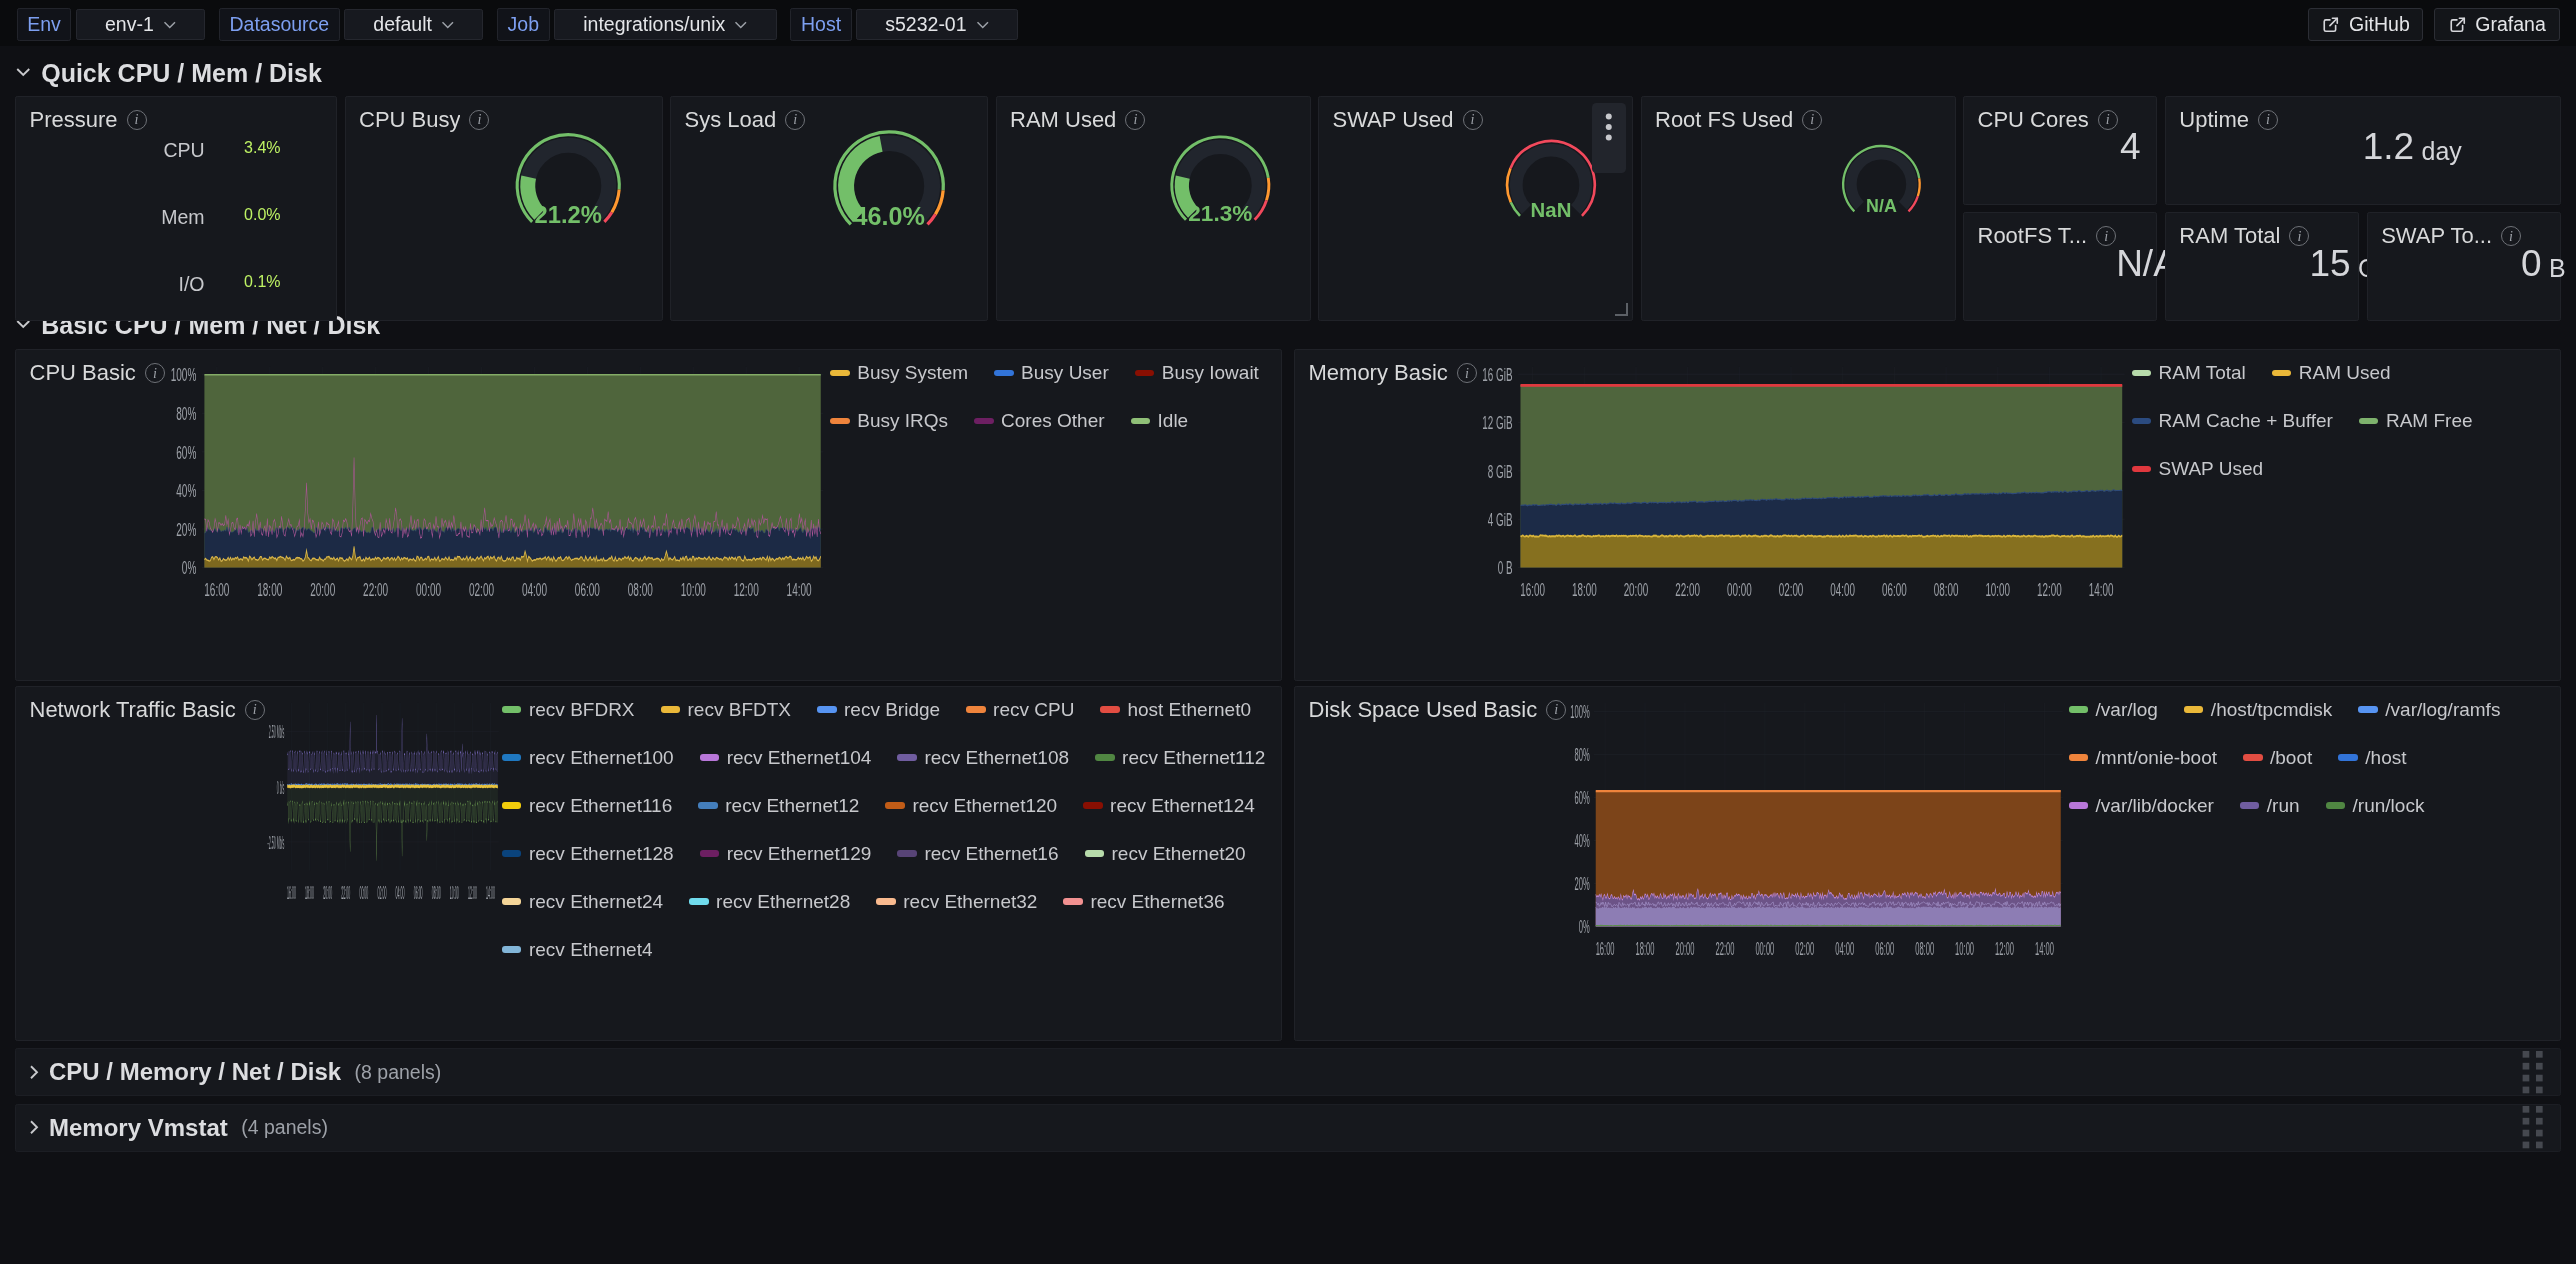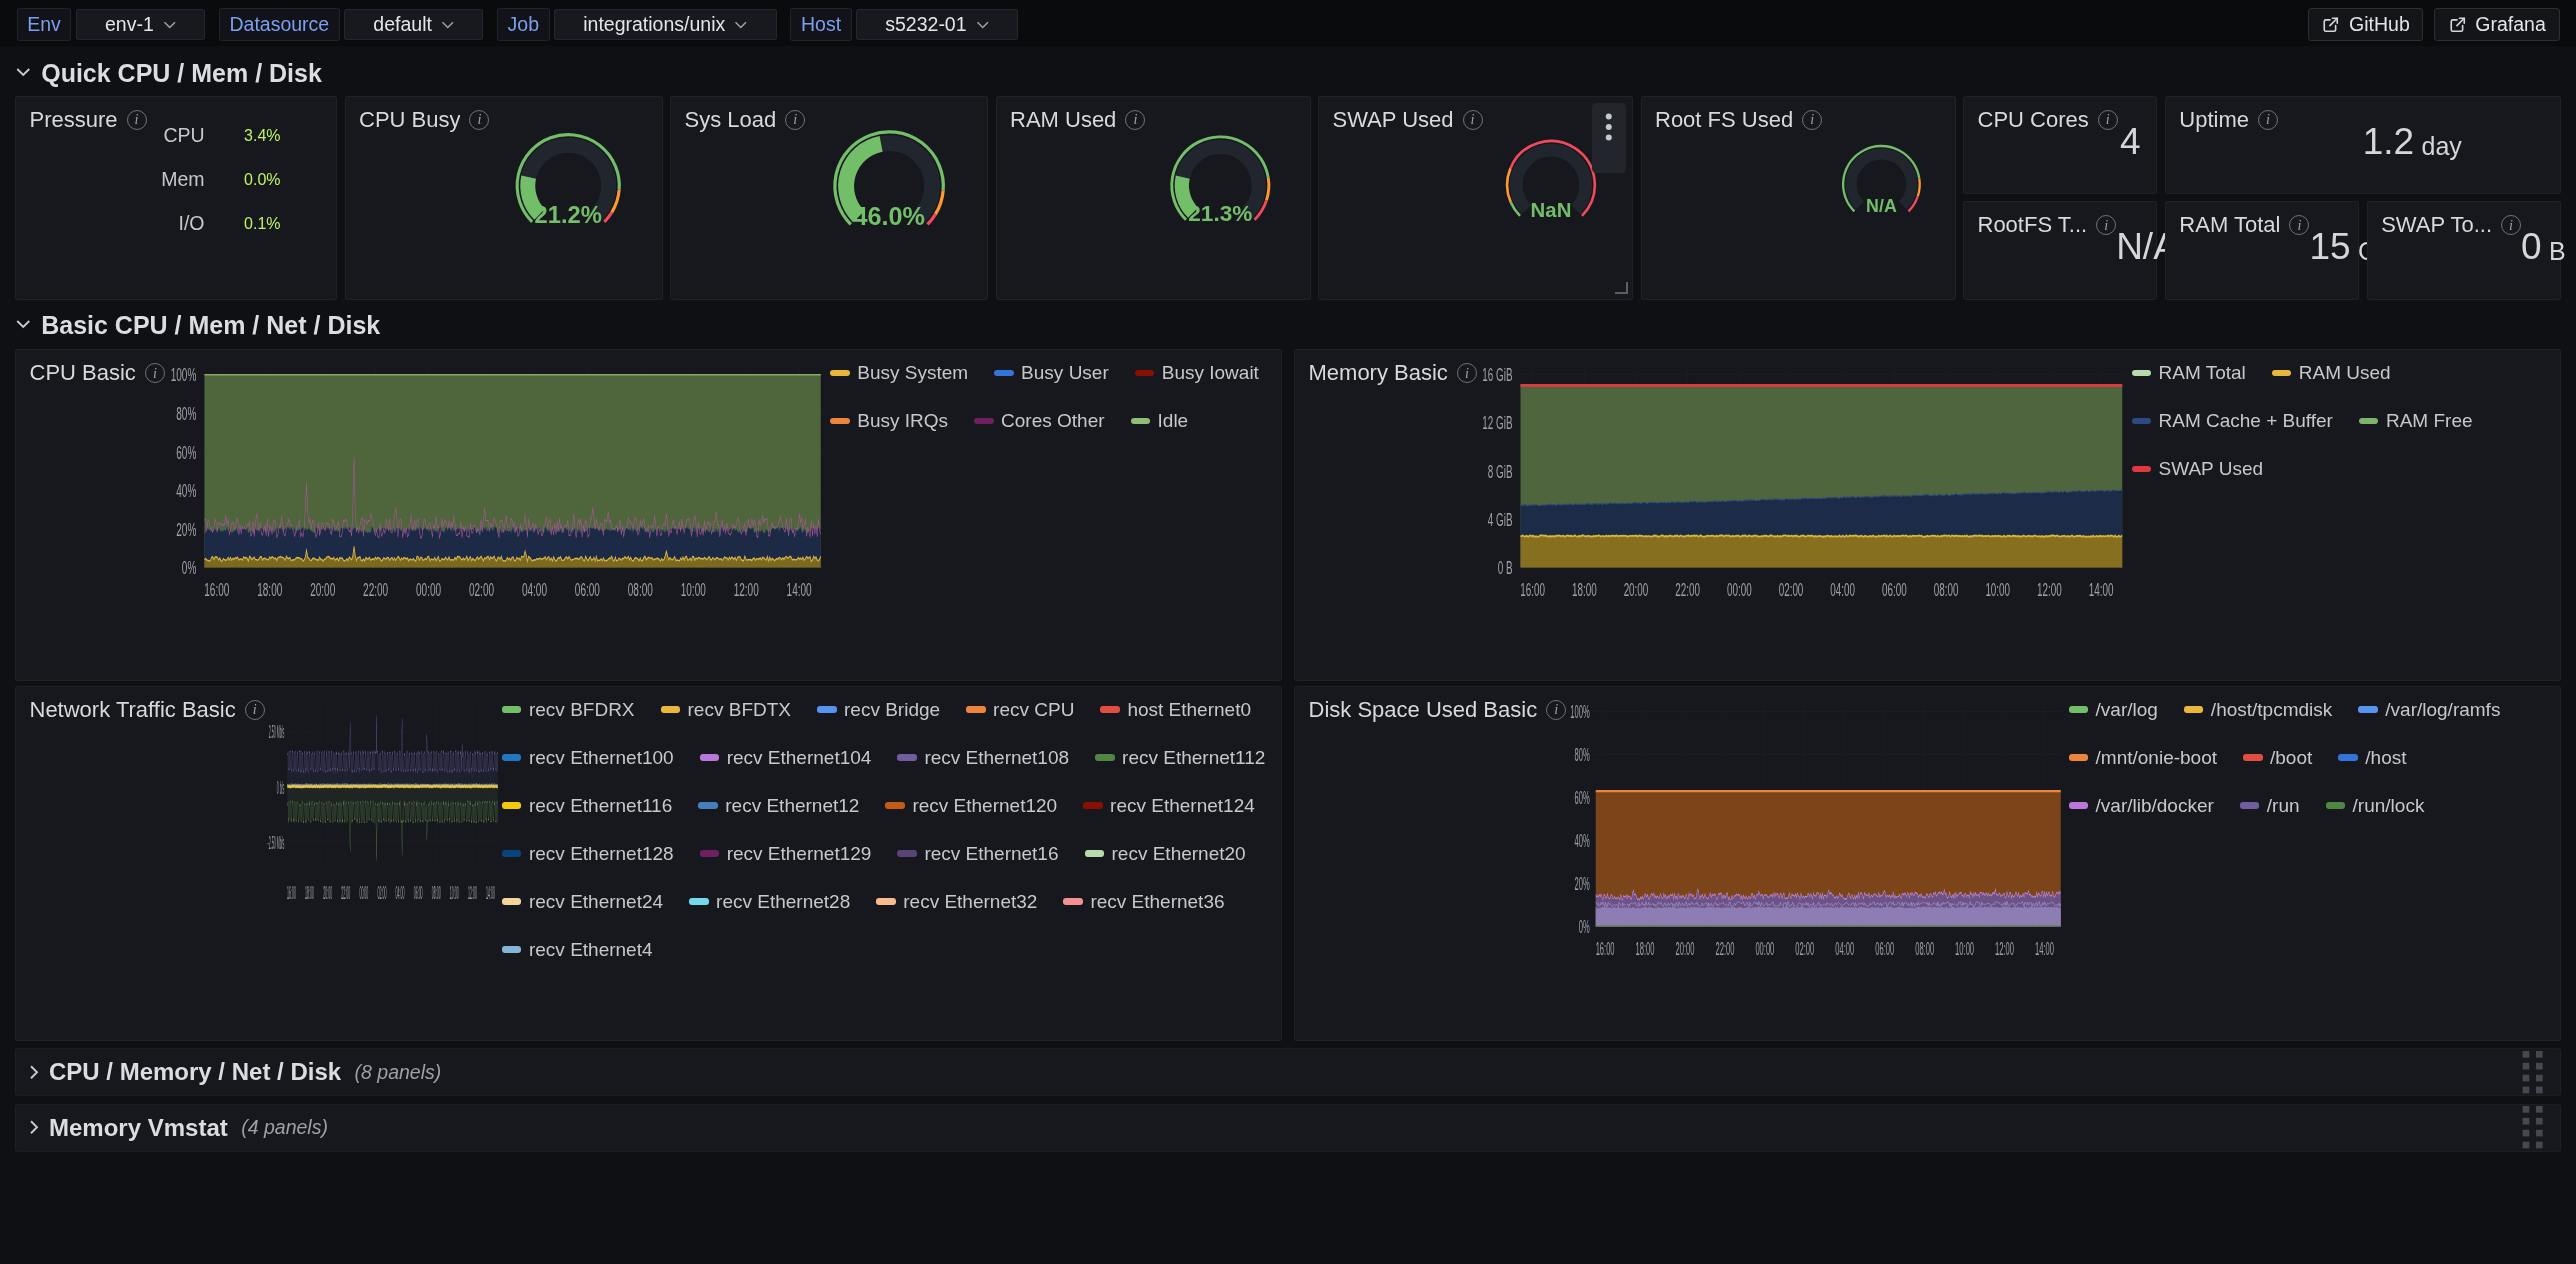--- a/index.html
+++ b/index.html
@@ -13,41 +13,41 @@
   .link-btn{height:33px;display:flex;align-items:center;gap:8.2px;padding:0 12.7px;border:0.7px solid #2C2E35;border-radius:3px;background:#131519;color:#E4E5E8;font-size:19.5px;cursor:pointer;}
   .content{padding:1.5px 15px 0;}
   .section-head{display:flex;align-items:center;gap:9.7px;height:39px;margin-top:6px;cursor:pointer;}
   .section-title{font-size:25px;font-weight:700;color:#DCDDE0;}
   .row1{display:grid;grid-template-columns:322px 318px 318px 315px 315px 315px 1fr;gap:7.5px;height:204px;margin-top:3px;}
   .panel{background:#16181D;border:0.7px solid #202228;border-radius:2.2px;position:relative;padding:7.5px 13.5px;box-sizing:border-box;display:flex;flex-direction:row;min-width:0;}
   .p-head{display:flex;align-items:center;gap:9px;height:31px;flex:none;}
   .p-title{font-size:22px;font-weight:500;color:#D8D9DA;white-space:nowrap;overflow:hidden;text-overflow:ellipsis;}
   .info-icon{width:20px;height:20px;border:1.5px solid #6E7177;border-radius:50%;color:#9DA1A8;display:flex;align-items:center;justify-content:center;font-size:14.2px;font-style:italic;font-family:"Liberation Serif",serif;flex:none;box-sizing:border-box;}
   .pressure-rows{margin-top:7.5px;}
-  .pr-row{display:flex;align-items:center;margin-top:4px;}
+  .pr-row{display:flex;margin-top:27px;}
   .pr-label{width:58px;text-align:right;font-size:19.5px;color:#C7C8CC;flex:none;margin-right:15px;}
   .pr-track{flex:1;height:40px;background:#22252C;border-radius:2.2px;position:relative;overflow:hidden;}
   .pr-fill{position:absolute;left:0;top:0;bottom:0;background:#73BF69;}
   .pr-value{width:52px;text-align:right;font-size:16px;color:#bef264;flex:none;margin-left:9px;}
   .gauge-svg{width:100%;height:152px;margin-top:0px;}
   .stats{display:grid;grid-template-columns:1fr 1fr 1fr;grid-template-rows:1fr 1fr;gap:7.5px;}
   .stat-value{flex:1;display:flex;align-items:center;justify-content:center;gap:7.5px;padding-bottom:6px;}
   .stat-num{font-size:37px;font-weight:500;color:#D5D6DA;}
   .stat-unit{font-size:25px;font-weight:500;color:#D5D6DA;margin-top:9px;}
   .row2,.row3{display:grid;grid-template-columns:1fr 1fr;gap:12px;margin-top:4.5px;}
   .row2{height:332px;}
   .row3{height:355px;}
   .chart-svg{display:block;width:100%;}
   .legend{display:flex;flex-wrap:wrap;column-gap:21px;row-gap:6.7px;padding:4.5px 1.5px 3px;align-content:flex-start;gap:26px;}
   .legend-item{display:flex;align-items:center;gap:7.5px;cursor:pointer;}
   .legend-swatch{width:19.5px;height:6.7px;border-radius:3px;flex:none;}
   .legend-label{font-size:19px;color:#C7C8CC;white-space:nowrap;}
   .crow{height:46px;background:#16181D;border:0.7px solid #1C1E24;border-radius:2.2px;margin-top:7.5px;display:flex;align-items:center;padding:0 12px;cursor:pointer;}
   .crow-title{font-size:24px;font-weight:700;margin-left:9px;color:#DCDDE0;}
-  .crow-count{font-size:19.5px;font-style:italic;color:#9DA1A8;margin-left:13.5px;}
+  .crow-count{font-size:19.5px;color:#9DA1A8;margin-left:13.5px;}
   .crow-handle{margin-left:auto;display:flex;}
   .kebab{position:absolute;top:6px;right:6px;width:34px;height:70px;background:#22252C;border-radius:4.5px;display:flex;justify-content:center;padding-top:9px;box-sizing:border-box;cursor:pointer;}
   .resize-corner{position:absolute;right:4.5px;bottom:4.5px;width:10.5px;height:10.5px;border-right:2.2px solid #5C6066;border-bottom:2.2px solid #5C6066;cursor:nwse-resize;}
 </style>
 </head>
 <body>
 
 <div class="topbar">
   <div class="vars">
       <div class="var-group">

